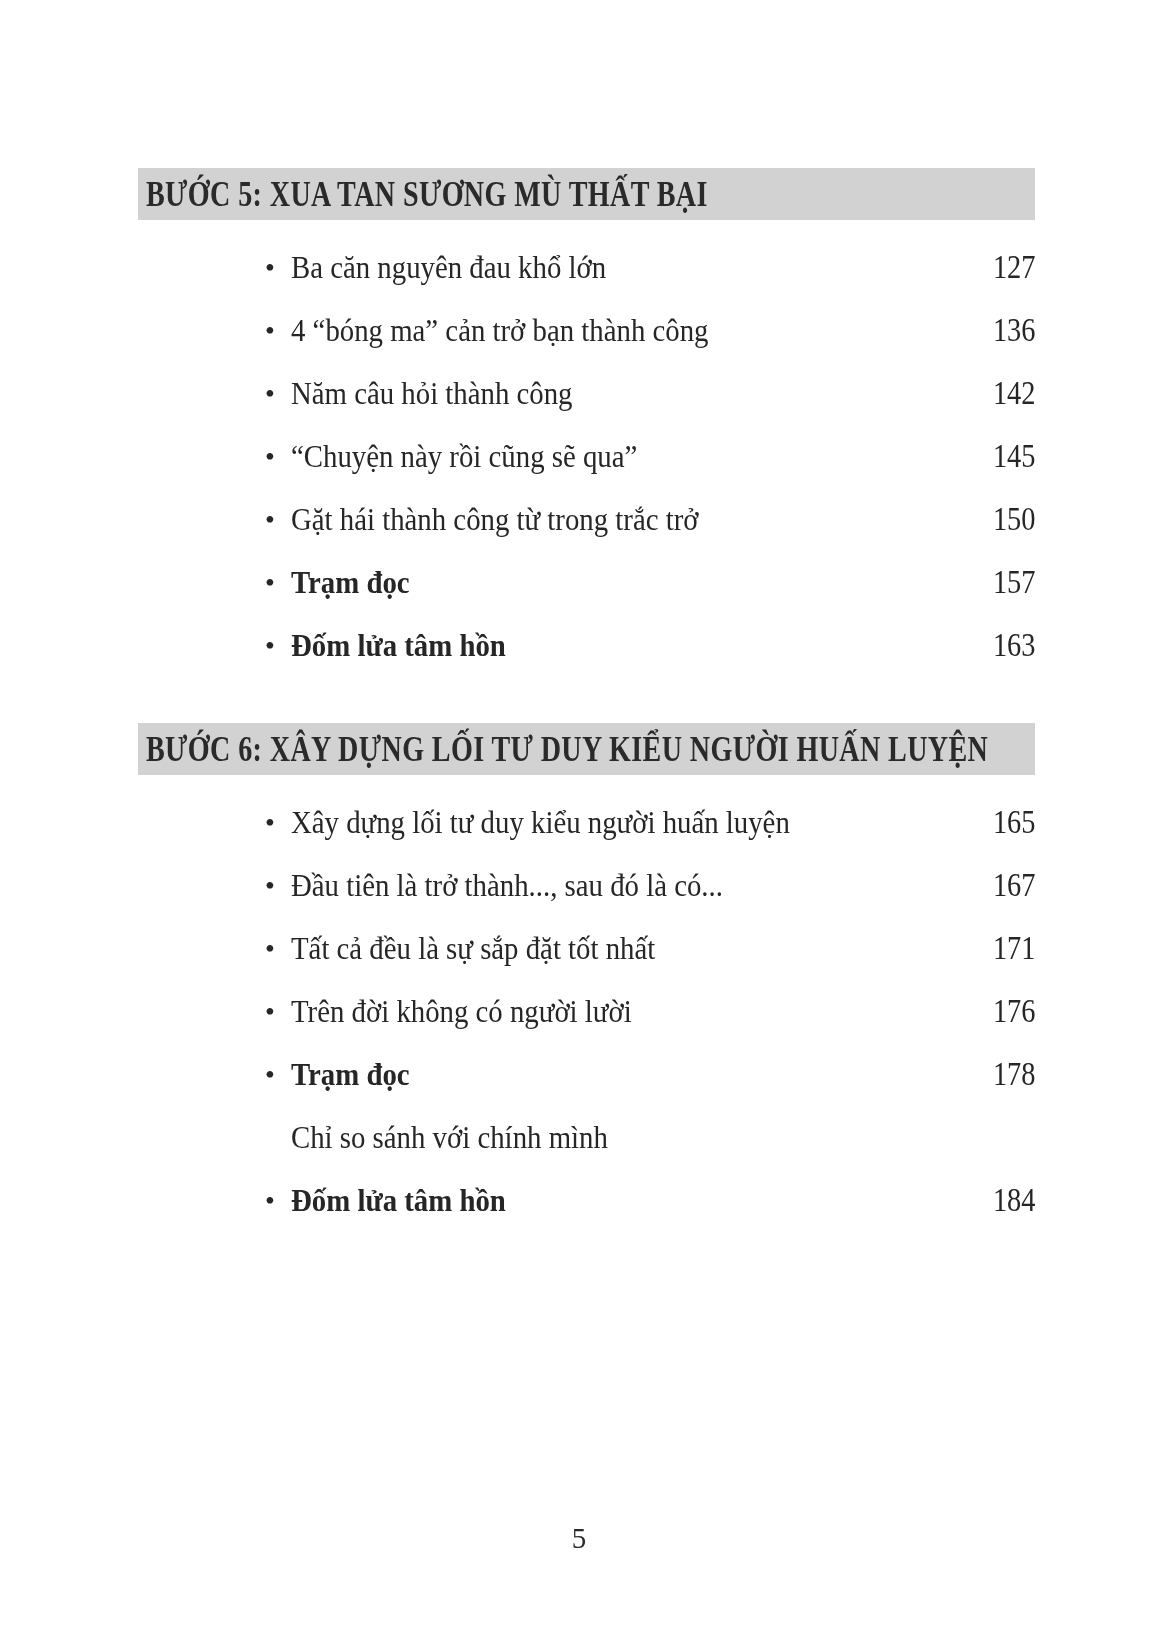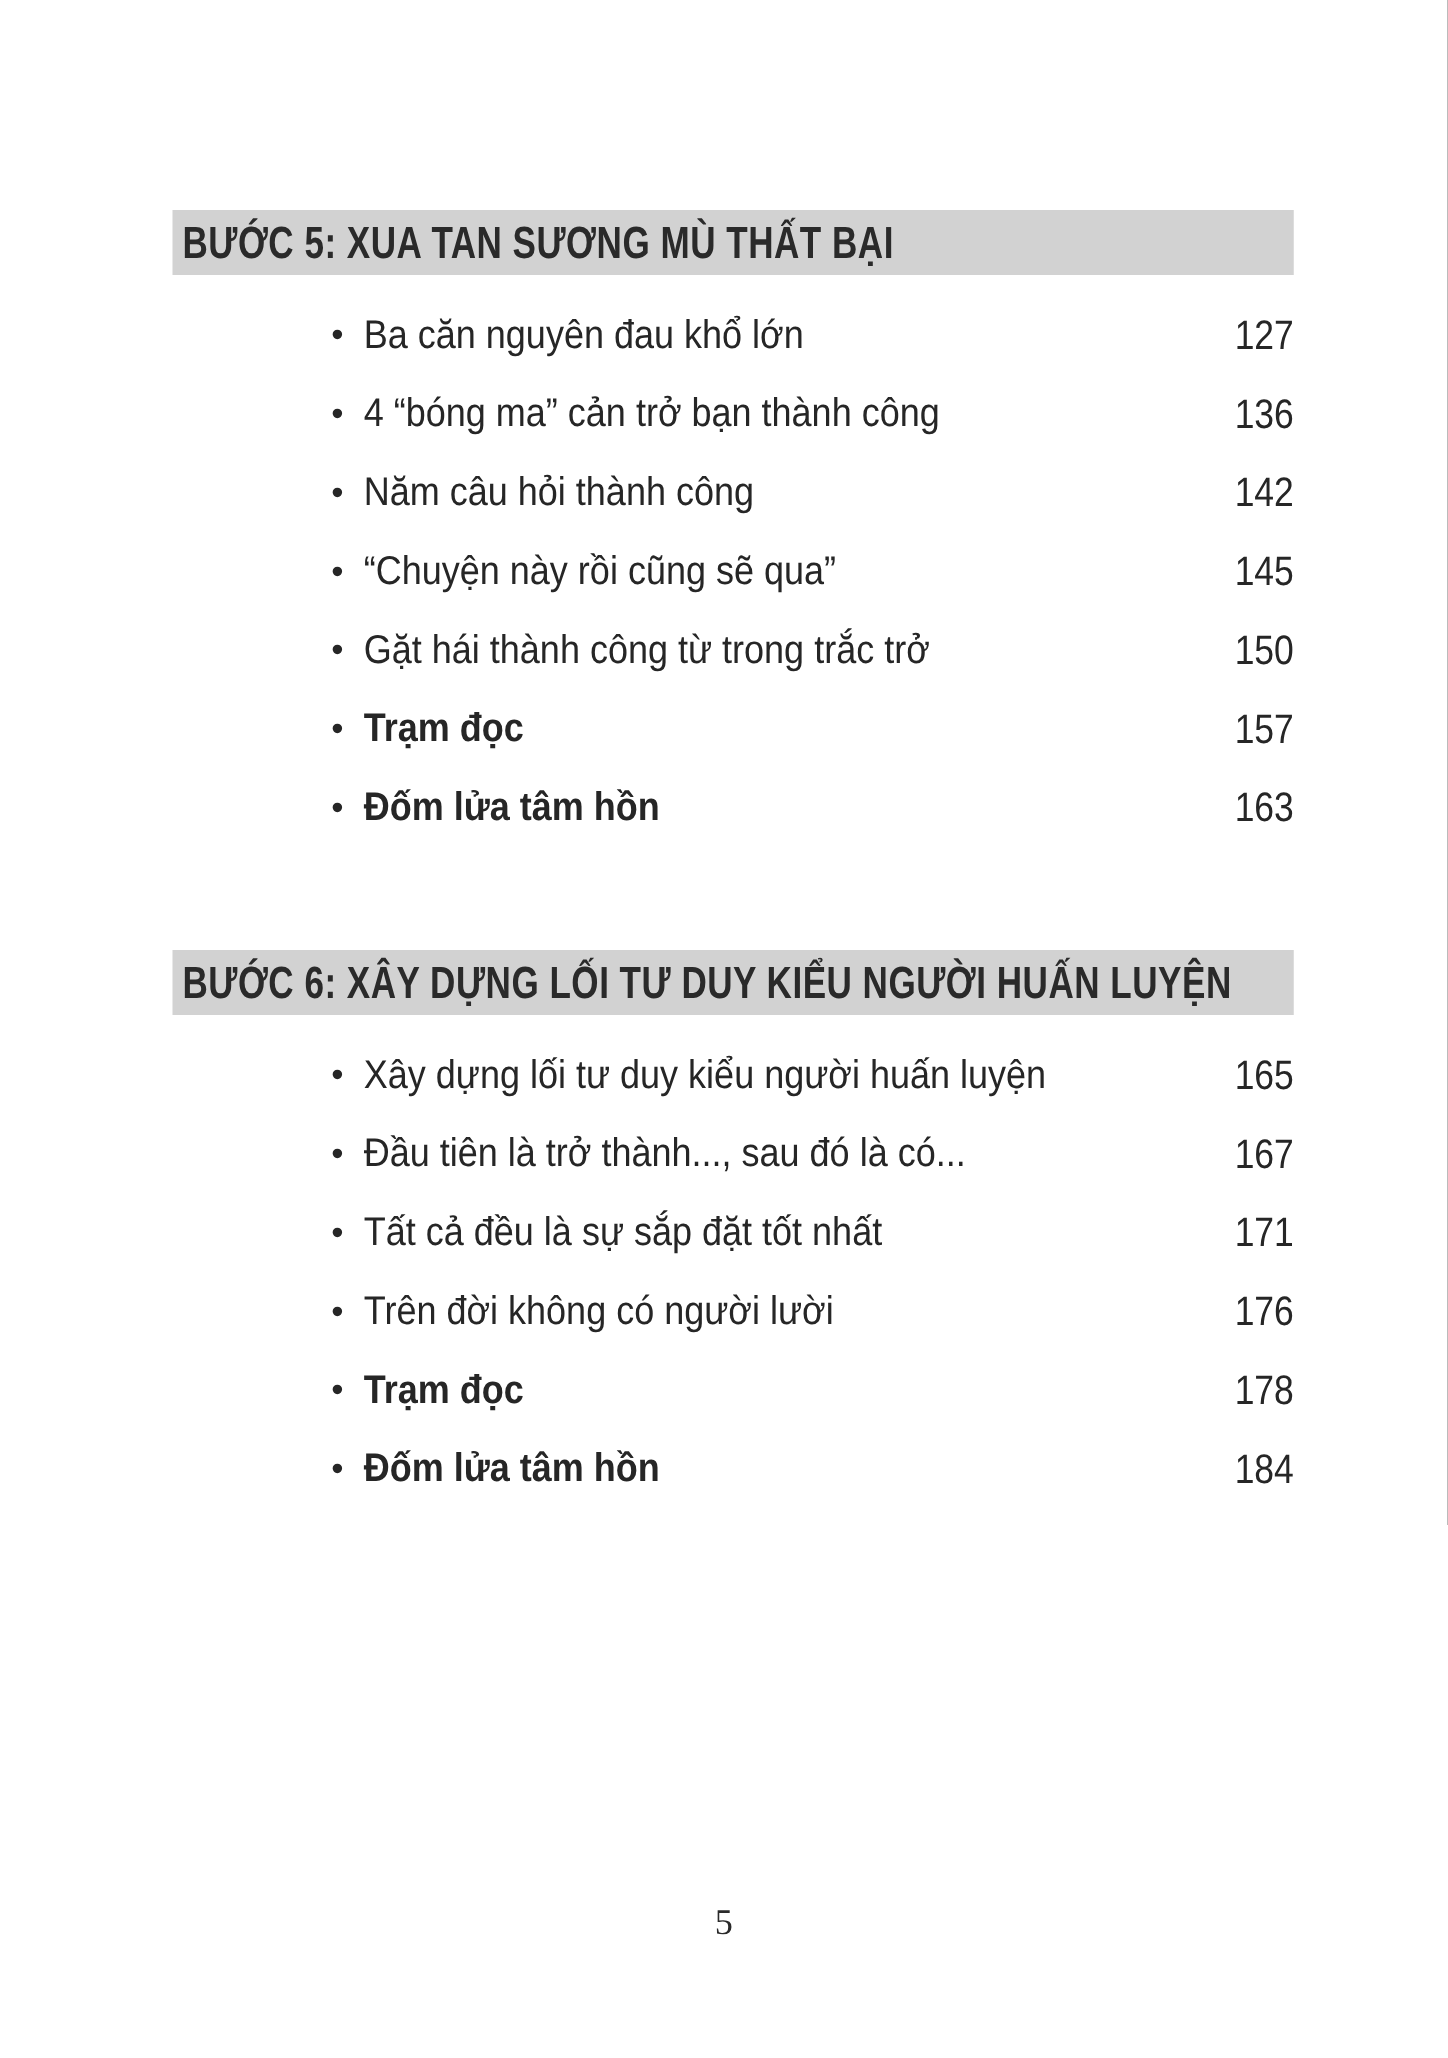--- a/index.html
+++ b/index.html
@@ -12,22 +12,22 @@
     font-family: "Liberation Sans", sans-serif;
     color: #262626;
     overflow: hidden;
   }
   .content {
     position: absolute;
     left: 138px;
     top: 168px;
     width: 897px;
   }
-  .section { margin: 0; }
-  .section + .section { margin-top: 83px; }
+  .section { margin: 0; font-family: Liberation Serif, serif; }
+  .section + .section { margin-top: 46px; }
   .section-header {
     background: #d2d2d2;
     height: 52px;
     display: flex;
     align-items: center;
     padding-left: 8px;
     box-sizing: border-box;
   }
   .section-header .htext {
     font-weight: bold;
@@ -163,20 +163,25 @@
     <span class="label">Trên đời không có người lười</span>
     <span class="pagenum">176</span>
   </div>
 
   <div class="row bold">
     <span class="bullet">•</span>
     <span class="label">Trạm đọc</span>
     <span class="pagenum">178</span>
   </div>
 
+  <div class="row sub">
+    <span class="bullet">•</span>
+    <span class="label">Chỉ so sánh với chính mình</span>
+    <span class="pagenum"></span>
+  </div>
 
   <div class="row bold">
     <span class="bullet">•</span>
     <span class="label">Đốm lửa tâm hồn</span>
     <span class="pagenum">184</span>
   </div>
 </div>
   </div>
 </div>
   <div class="folio">5</div>

